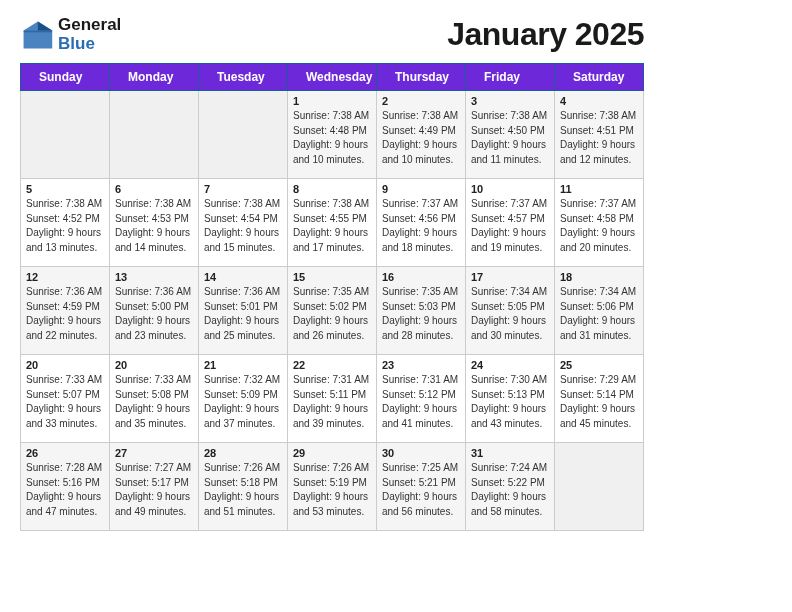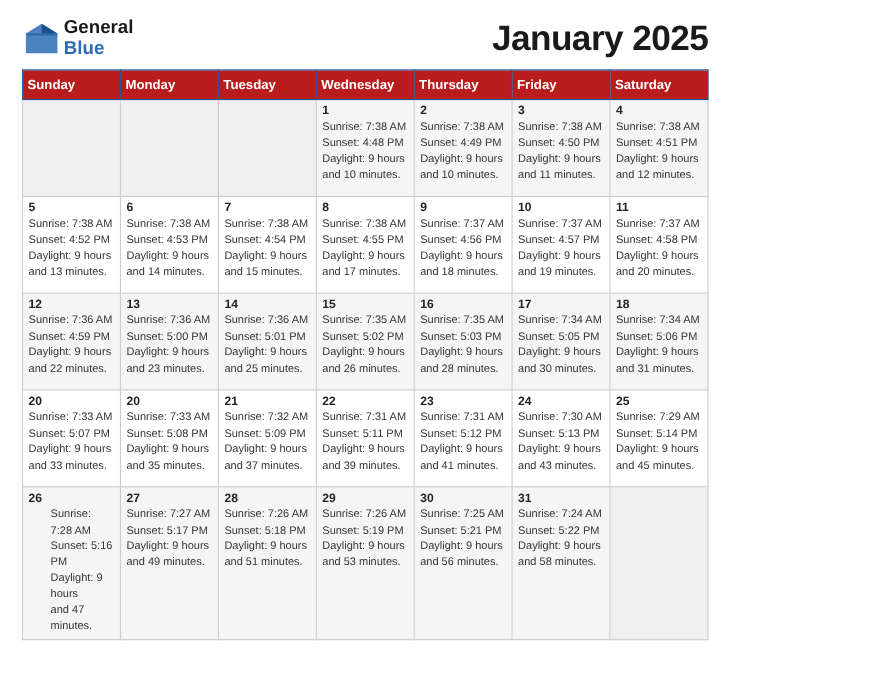--- a/index.html
+++ b/index.html
@@ -45,25 +45,25 @@
     .location {
       font-size: 14px;
       color: #444;
     }
     table {
       width: 100%;
       border-collapse: collapse;
       table-layout: fixed;
     }
     thead tr th {
-      background-color: #b91c1c;
+      background-color: #6d28d9;
       color: #fff;
       font-size: 12px;
       font-weight: bold;
-      padding: 6px 4px;
+      padding: 6px 18px;
       text-align: left;
       border: 1px solid #1e5a9a;
     }
     tbody tr td {
       vertical-align: top;
       border: 1px solid #ccc;
       padding: 4px 5px;
       height: 88px;
       font-size: 10.5px;
       color: #222;
@@ -303,21 +303,21 @@
             <span class="day-num">25</span>
             <div class="day-info" style="white-space: pre-line;">Sunrise: 7:29 AM
 Sunset: 5:14 PM
 Daylight: 9 hours
 and 45 minutes.</div>
           </td>
         </tr>
         <tr>
           <td>
             <span class="day-num">26</span>
-            <div class="day-info" style="white-space: pre-line; margin-left: 20px;">Sunrise: 7:28 AM
+            <div class="day-info" style="white-space: pre-line;">Sunrise: 7:28 AM
 Sunset: 5:16 PM
 Daylight: 9 hours
 and 47 minutes.</div>
           </td>
           <td>
             <span class="day-num">27</span>
             <div class="day-info" style="white-space: pre-line;">Sunrise: 7:27 AM
 Sunset: 5:17 PM
 Daylight: 9 hours
 and 49 minutes.</div>

